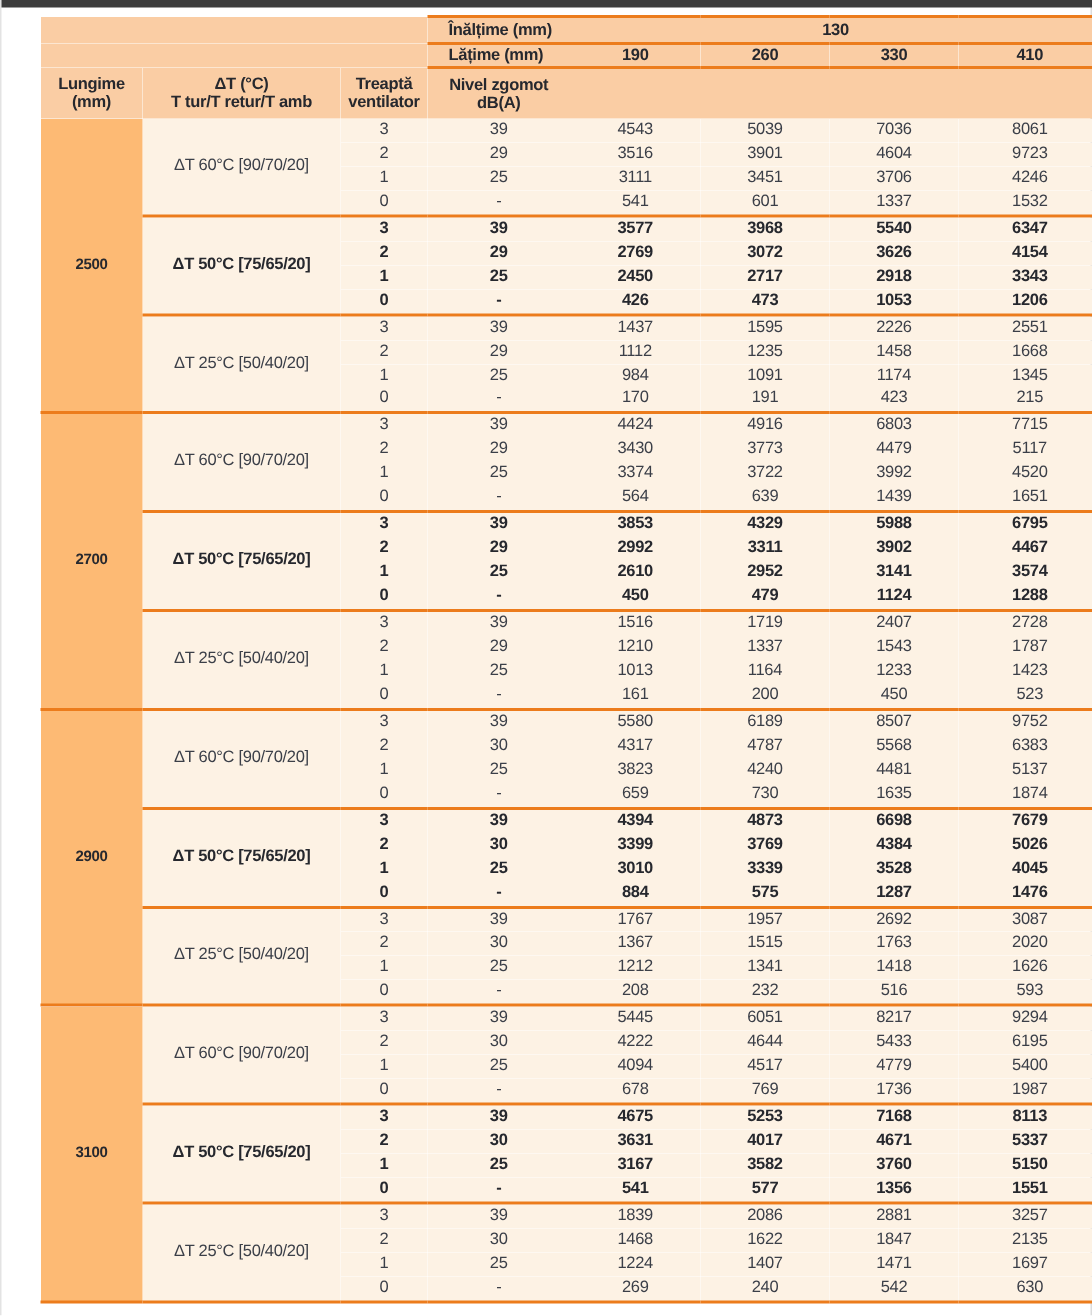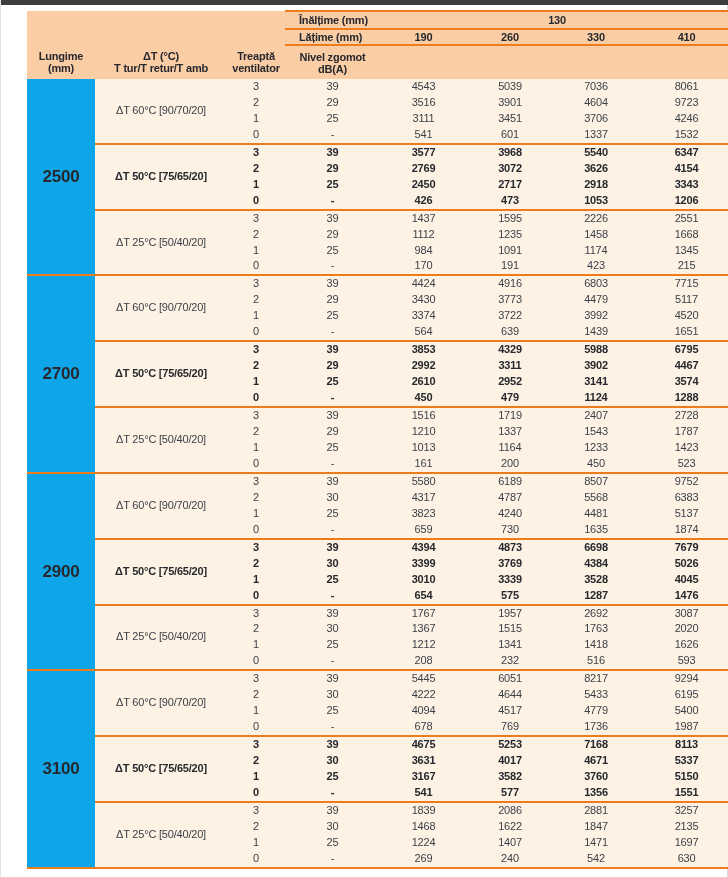--- a/index.html
+++ b/index.html
@@ -19,21 +19,21 @@
   tr.h1 td, tr.h2 td, tr.h3 td{background:#facda4;font-weight:bold;color:#26282e;}
   tr.h1{height:18px;} tr.h2{height:16px;} tr.h3{height:34px;margin-left:40px;}
   tr.h1 td.hr{border-top:2px solid #ec7c1c;border-bottom:2px solid #ec7c1c;}
   tr.h2 td.hr{border-bottom:2px solid #ec7c1c;}
   td.hlabel{text-align:left;padding-left:14px;}
   td.hcenter{text-align:center;margin-top:32px;}
   td.pre{white-space:pre-line;text-align:center;line-height:12px;}
   tr.h3 td{vertical-align:middle;}
   
   tbody td{height:15.95px;line-height:15.95px;text-align:center;background:#fdf2e4;}
-  td.lungime{background:#0ea5e9;font-weight:bold;color:#26282e;font-size:17px;}
+  td.lungime{background:#fdba74;font-weight:bold;color:#26282e;font-size:10px;}
   td.dtcell{text-align:center;border-bottom:2px solid #ec7c1c;}
   td.dtcell.b{font-weight:bold;color:#26282e;}
   tr.boldrow td{font-weight:bold;color:#26282e;}
   tr.section-end td.c, tr.group-end td.c{border-bottom:2px solid #ec7c1c;}
   td.lungime{border-bottom:2px solid #ec7c1c;}
 </style>
 </head>
 <body>
 
 <div class="page">
@@ -333,21 +333,21 @@
             <td class="c">1</td>
             <td class="c">25</td>
             <td class="c">3010</td>
             <td class="c">3339</td>
             <td class="c">3528</td>
             <td class="c">4045</td>
           </tr>
           <tr class="boldrow section-end">
             <td class="c">0</td>
             <td class="c">-</td>
-            <td class="c">654</td>
+            <td class="c">884</td>
             <td class="c">575</td>
             <td class="c">1287</td>
             <td class="c">1476</td>
           </tr>
           <tr>
             <td rowspan="4" class="dtcell">ΔT 25°C [50/40/20]</td>
             <td class="c">3</td>
             <td class="c">39</td>
             <td class="c">1767</td>
             <td class="c">1957</td>

